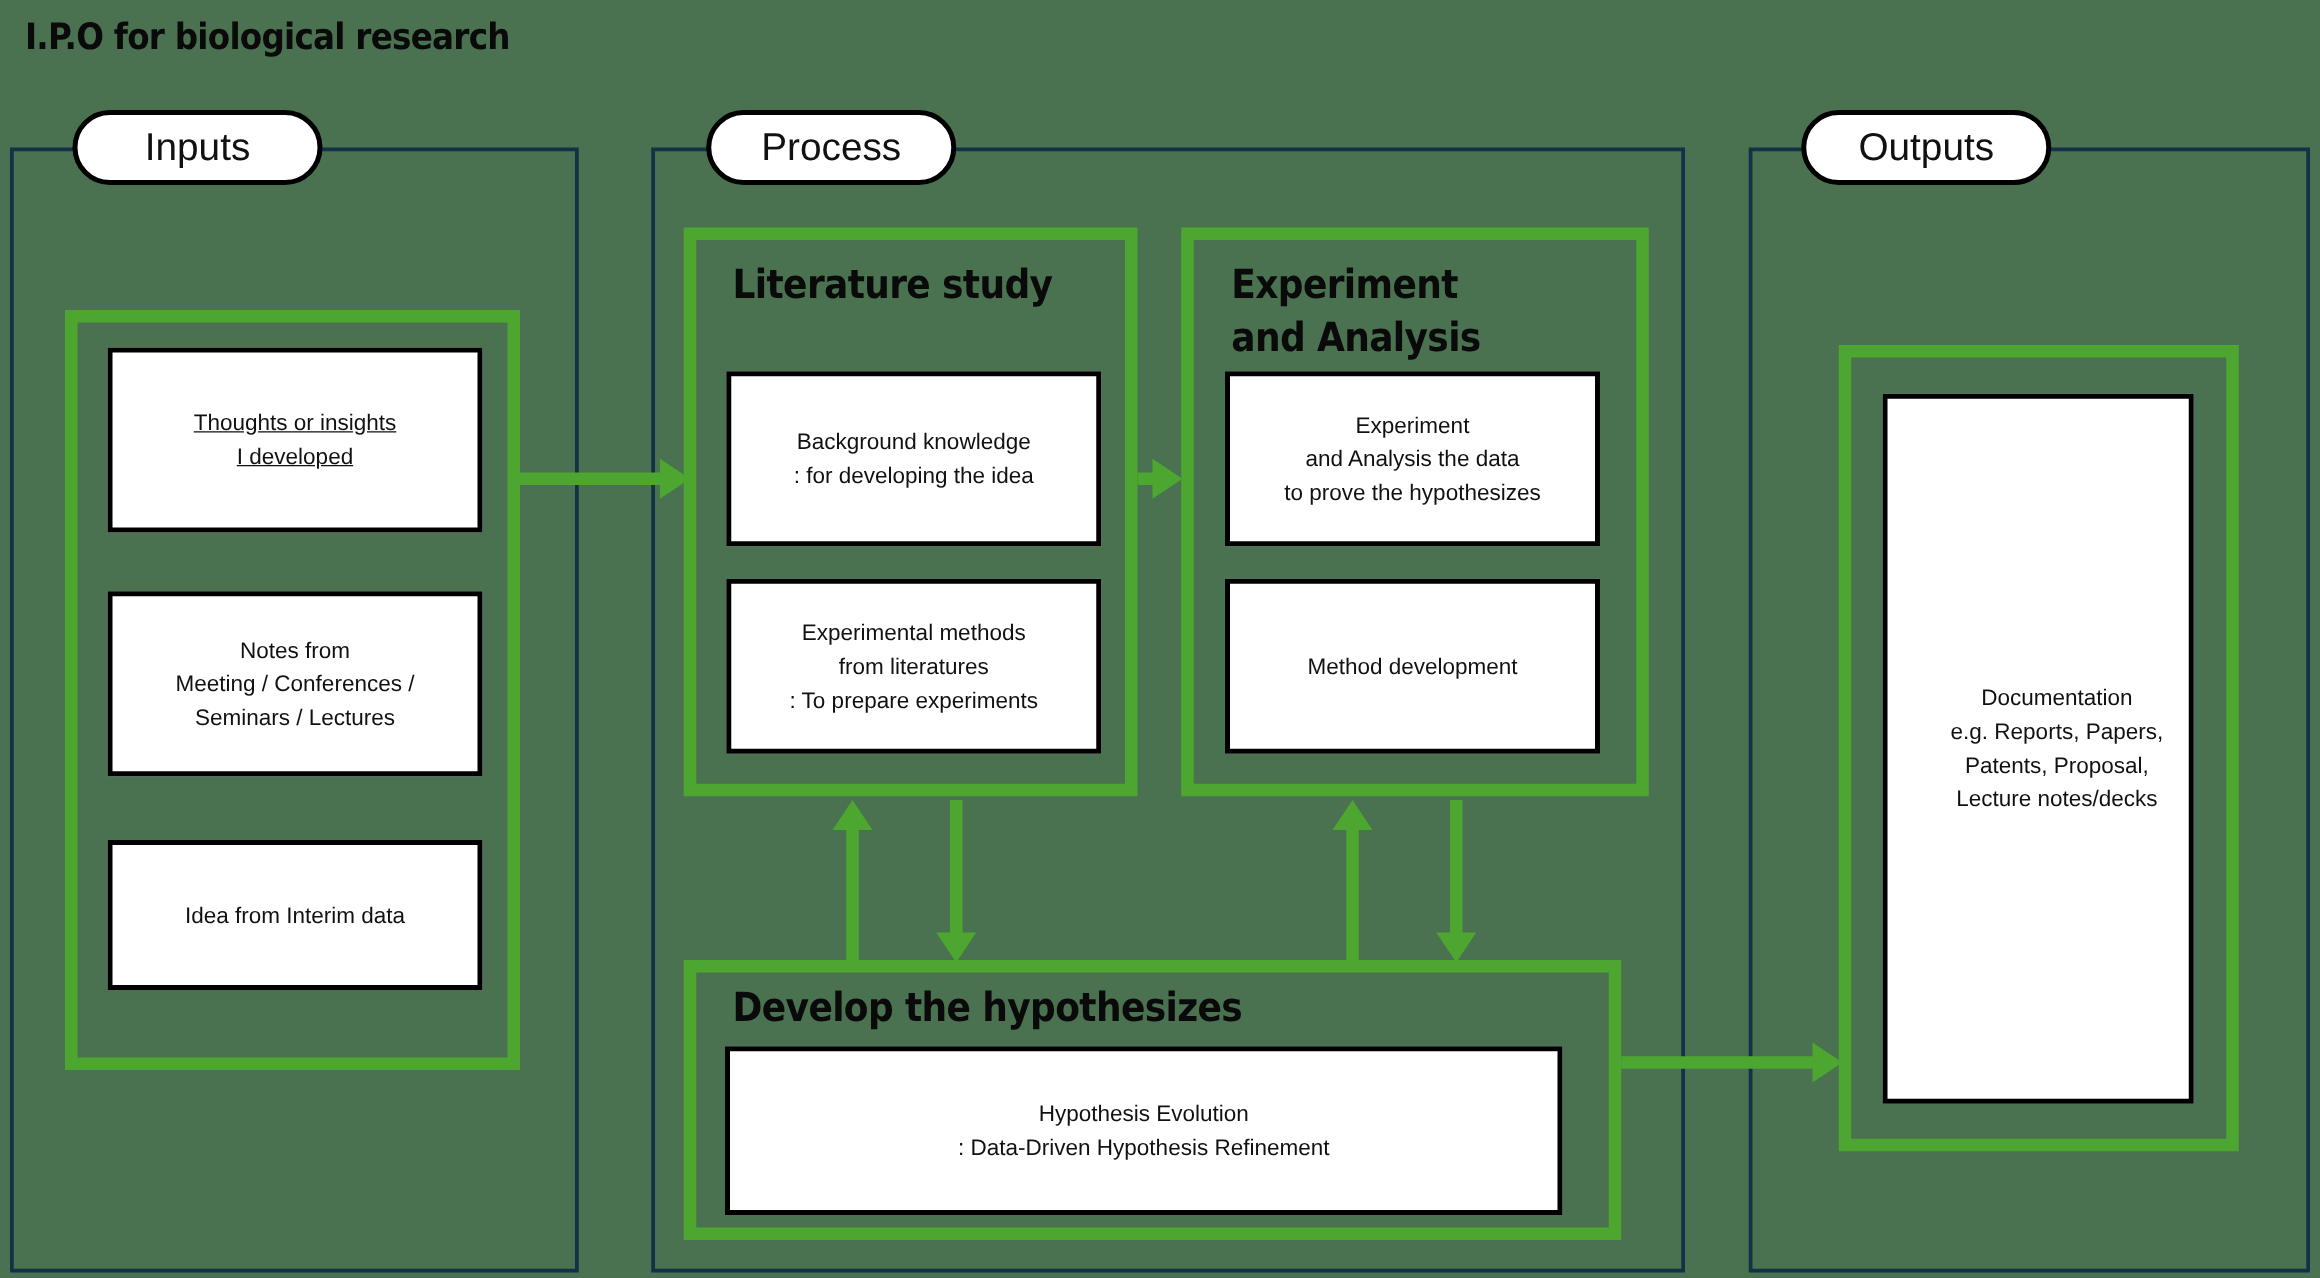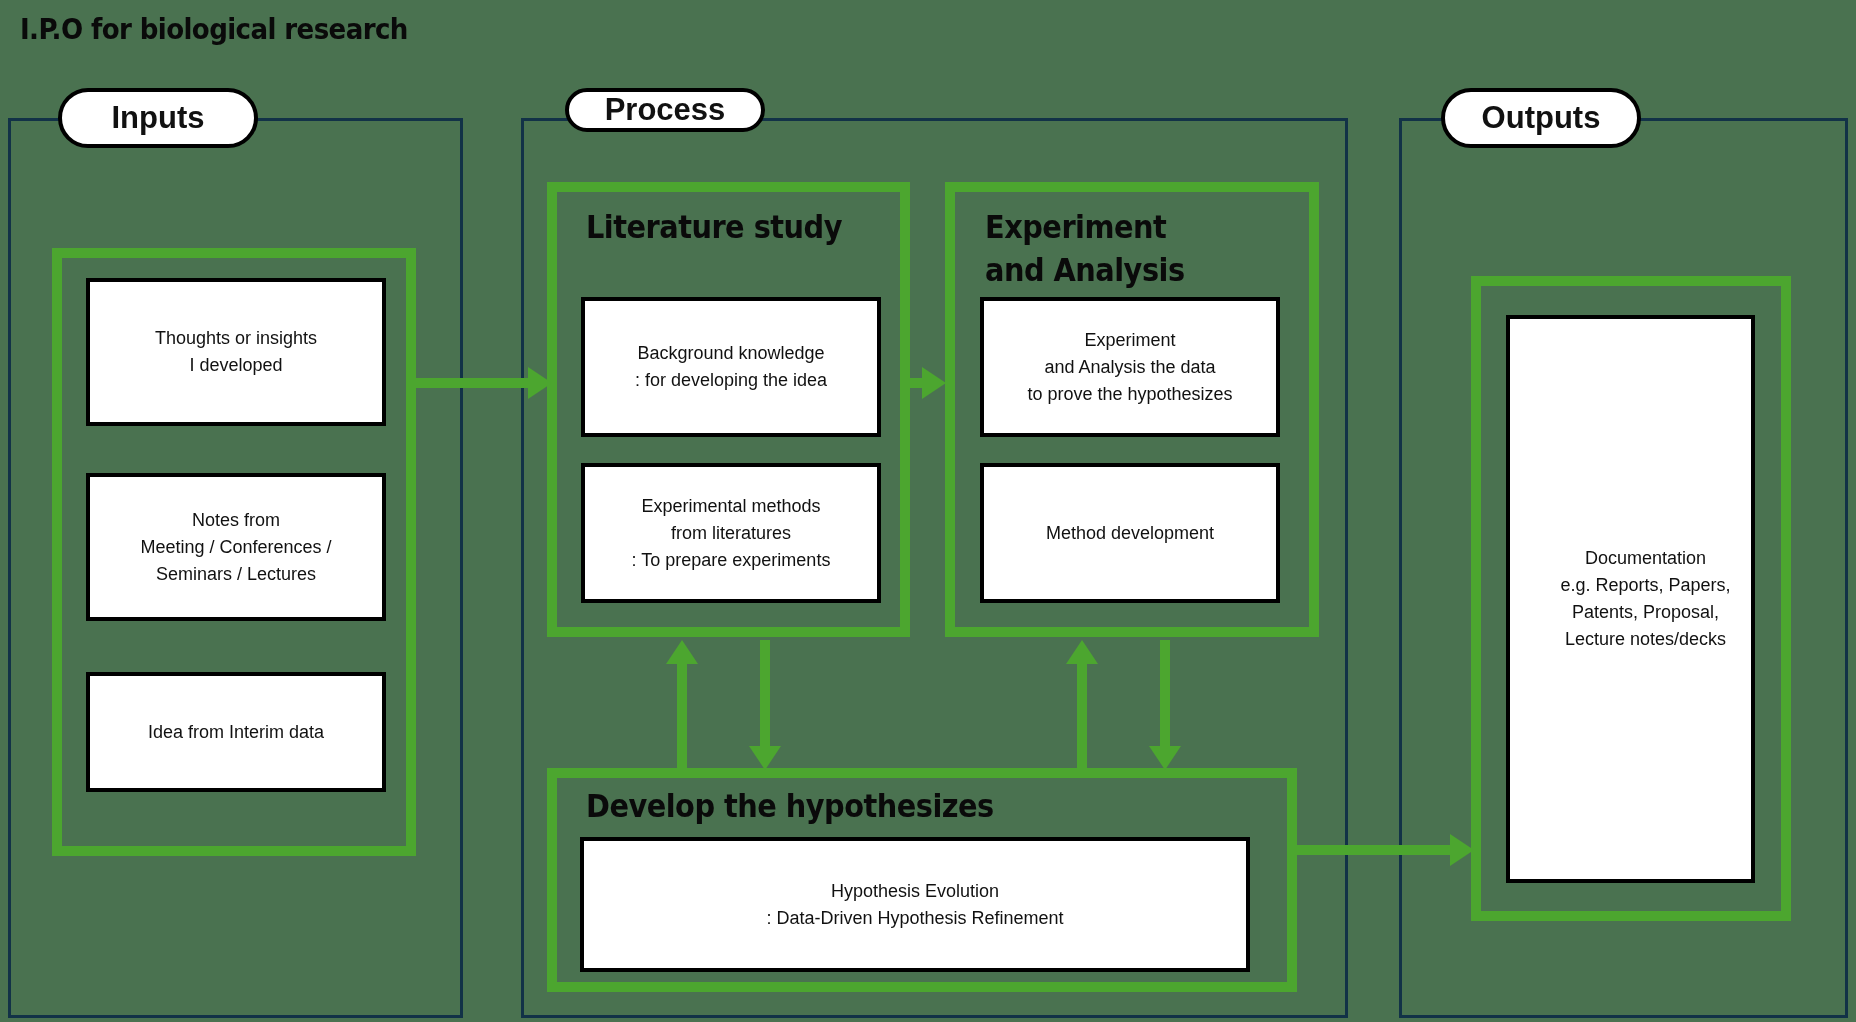--- a/index.html
+++ b/index.html
@@ -41,21 +41,20 @@
     background: #ffffff;
     border: 4px solid #000000;
     border-radius: 999px;
     display: flex;
     align-items: center;
     justify-content: center;
     font-size: 31px;
     color: #111111;
     z-index: 40;
     white-space: nowrap;
-    font-weight: bold;
   }
 
   
   .greenframe {
     position: absolute;
     border: 10px solid #4ca62f;
     background: transparent;
   }
 
   
@@ -128,32 +127,32 @@
   <div class="outer" style="left:8px; top:118px; width:455px; height:900px;"></div>
 
   <div class="outer" style="left:521px; top:118px; width:827px; height:900px;"></div>
 
   <div class="outer" style="left:1399px; top:118px; width:449px; height:900px;"></div>
 
   <div class="pill" style="left:58px; top:88px; width:200px; height:60px;">
     <span>Inputs</span>
   </div>
 
-  <div class="pill" style="left:565px; top:88px; width:200px; height:44px;">
+  <div class="pill" style="left:565px; top:88px; width:200px; height:60px;">
     <span>Process</span>
   </div>
 
   <div class="pill" style="left:1441px; top:88px; width:200px; height:60px;">
     <span>Outputs</span>
   </div>
 
   <div class="greenframe" style="left:52px; top:248px; width:364px; height:608px;"></div>
 
   <div class="card" style="left:86px; top:278px; width:300px; height:148px;">
-    <span style="white-space:pre-line;">Thoughts or insights
+    <span style="white-space:pre-line;text-decoration:underline;">Thoughts or insights
 I developed</span>
   </div>
 
   <div class="card" style="left:86px; top:473px; width:300px; height:148px;">
     <span style="white-space:pre-line;">Notes from
 Meeting / Conferences /
 Seminars / Lectures</span>
   </div>
 
   <div class="card" style="left:86px; top:672px; width:300px; height:120px;">

